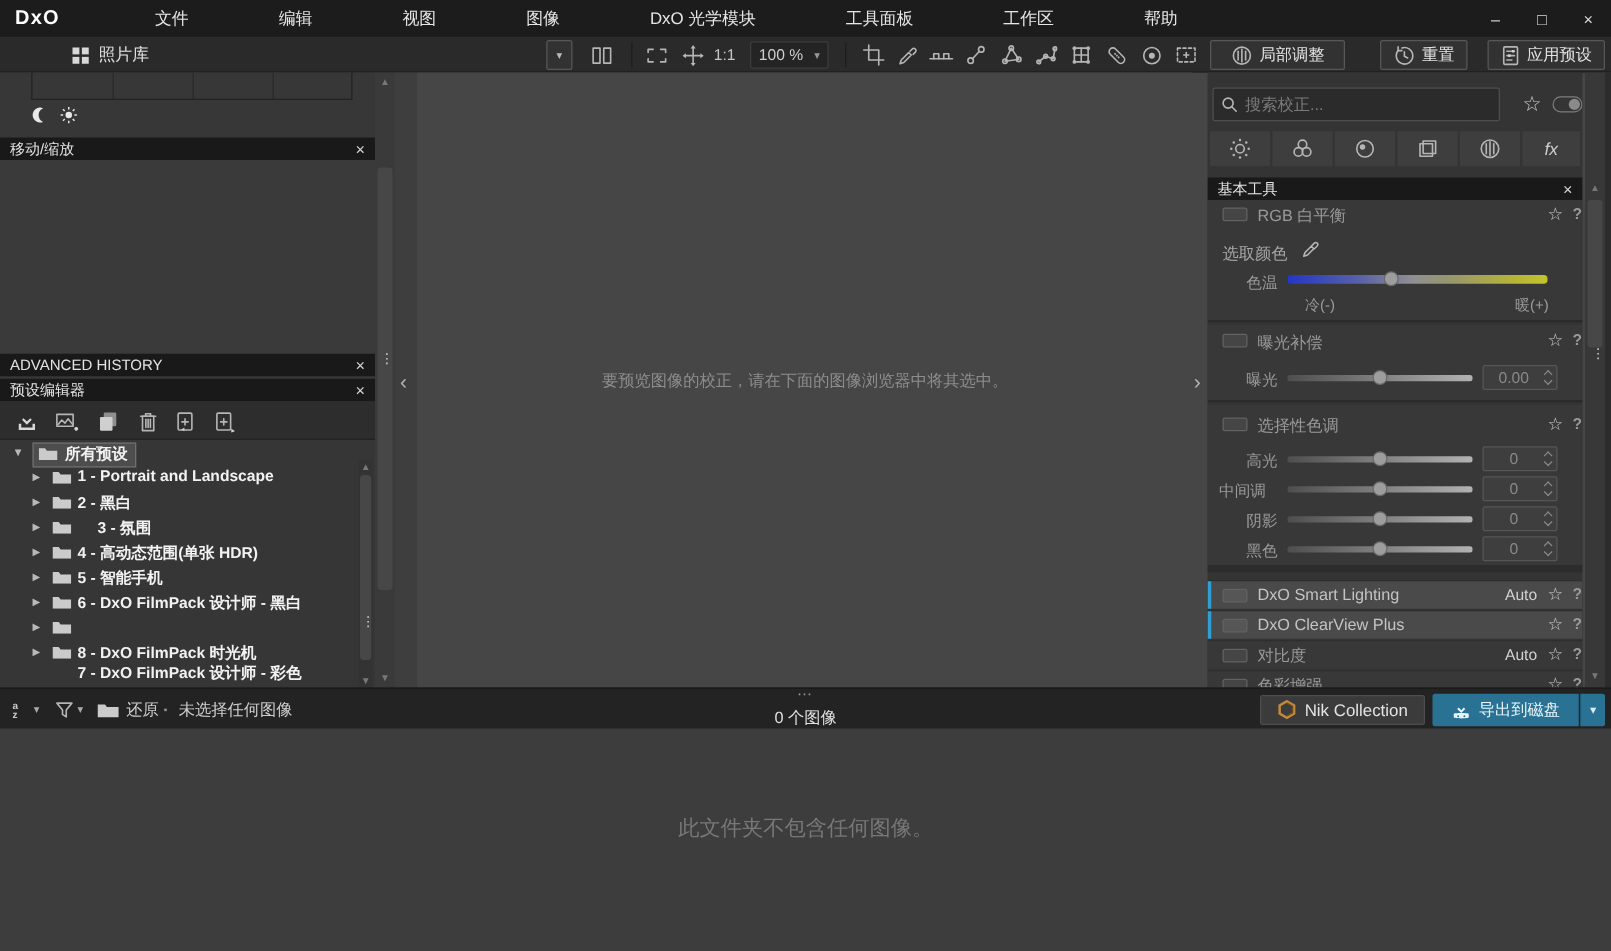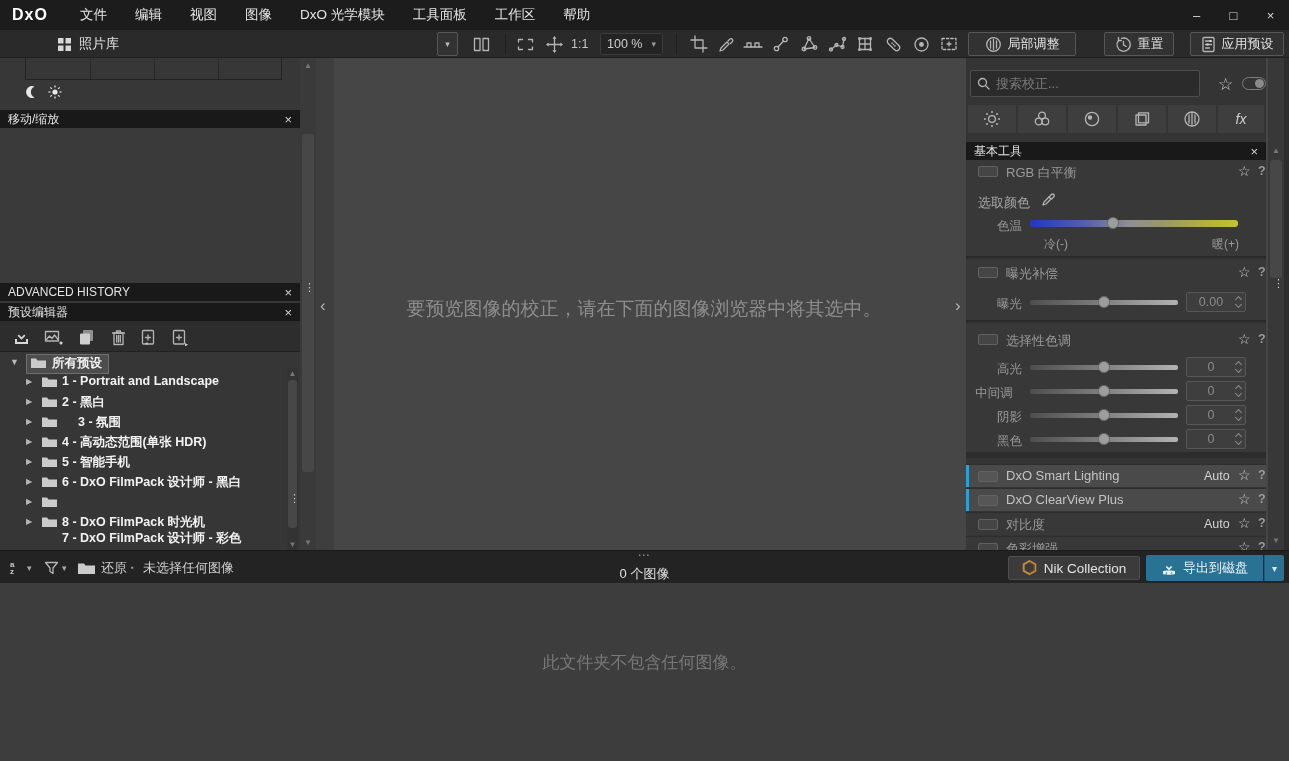--- a/index.html
+++ b/index.html
@@ -3,21 +3,21 @@
 <meta charset="utf-8">
 <style>
   * { margin:0; padding:0; box-sizing:border-box; }
   html,body { width:1289px; height:761px; overflow:hidden; }
   body { position:relative; background:#464646; font-family:"Liberation Sans","DejaVu Sans",sans-serif; color:#ddd; font-size:13px; -webkit-font-smoothing:antialiased; }
   .abs { position:absolute; }
   svg { display:block; }
   .ic { stroke:#b5b5b5; fill:none; stroke-width:1.3; stroke-linecap:round; stroke-linejoin:round; }
 
   
-  .titlebar { position:absolute; left:0; top:0; width:1289px; height:30px; background:#1c1c1c; display:flex; align-items:center; }
+  .titlebar { position:absolute; left:0; top:0; width:1289px; height:30px; background:#1c1c1c; display:flex; align-items:center;gap:44px; }
   .logo { font-weight:bold; font-size:16px; letter-spacing:1px; color:#fff; margin:0 18px 0 12px; }
   .menu-item { padding:0 14px; font-size:13.5px; color:#e6e6e6; line-height:30px; cursor:default; }
   .win-controls { margin-left:auto; display:flex; }
   .win-btn { width:37px; height:30px; display:flex; align-items:center; justify-content:center; color:#d8d8d8; font-size:13px; }
 
   
   .toolbar { position:absolute; left:0; top:30px; width:1289px; height:28px; background:#2a2a2a; border-bottom:1px solid #1f1f1f; }
   .mode-tab { position:absolute; top:0; height:28px; display:flex; align-items:center; justify-content:center; gap:7px; font-size:13.5px; color:#e0e0e0; }
   .mode-tab.active { background:#2f7090; color:#fff; }
   .tb-sep { position:absolute; top:4px; width:1px; height:20px; background:#1d1d1d; }
@@ -44,21 +44,21 @@
   .tr-sel { background:#4d4d4d; border:1px solid #6f6f6f; padding:0 6px 1px 4px; margin-left:-4px; }
 
   
   .sb-track { position:absolute; background:#3a3a3a; }
   .sb-thumb { position:absolute; background:#474747; border-radius:3px; }
   .sb-arrow { position:absolute; width:100%; text-align:center; font-size:8px; color:#777; }
   .grip-dots { position:absolute; color:#cfcfcf; font-size:11px; line-height:0.55; letter-spacing:0; }
 
   
   .center { position:absolute; left:334px; top:58px; width:620px; height:492px; background:#464646; }
-  .hint { position:absolute; left:0; top:238px; width:100%; text-align:center; font-size:19px; color:#8d8d8d; }
+  .hint { position:absolute; left:0; top:238px; width:100%; text-align:center; font-size:13px; color:#8d8d8d; }
   .edge-chev { position:absolute; font-size:17px; color:#b5b5b5; }
 
   
   .right-panel { position:absolute; left:966px; top:58px; width:300px; height:492px; background:#343434; overflow:hidden; }
   .search-box { position:absolute; left:4px; top:12px; width:230px; height:27px; background:#2b2b2b; border:1px solid #4e4e4e; border-radius:2px; display:flex; align-items:center; padding:0 6px; gap:6px; }
   .search-box input { flex:1; background:transparent; border:none; outline:none; color:#aaa; font-size:13px; font-family:inherit; }
   .search-box input::placeholder { color:#7a7a7a; }
   .toggle { position:absolute; left:276px; top:19px; width:24px; height:13px; border:1px solid #7c7c7c; border-radius:7px; }
   .toggle .knob { position:absolute; right:1px; top:1px; width:9px; height:9px; border-radius:50%; background:#8a8a8a; }
   .rtab { position:absolute; top:47px; width:48px; height:28px; background:#3e3e3e; display:flex; align-items:center; justify-content:center; }

